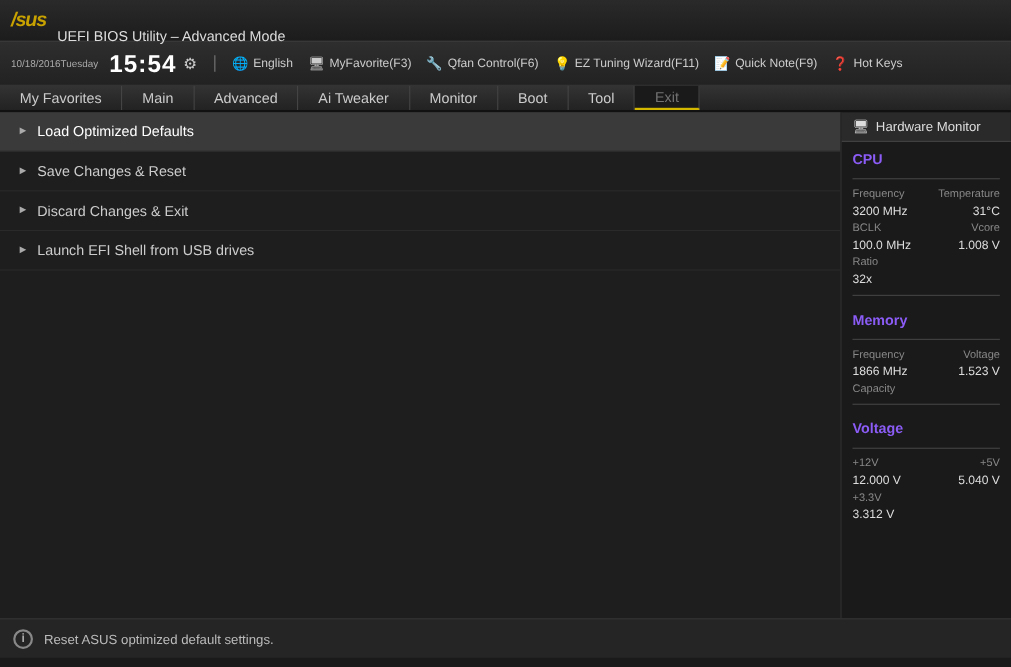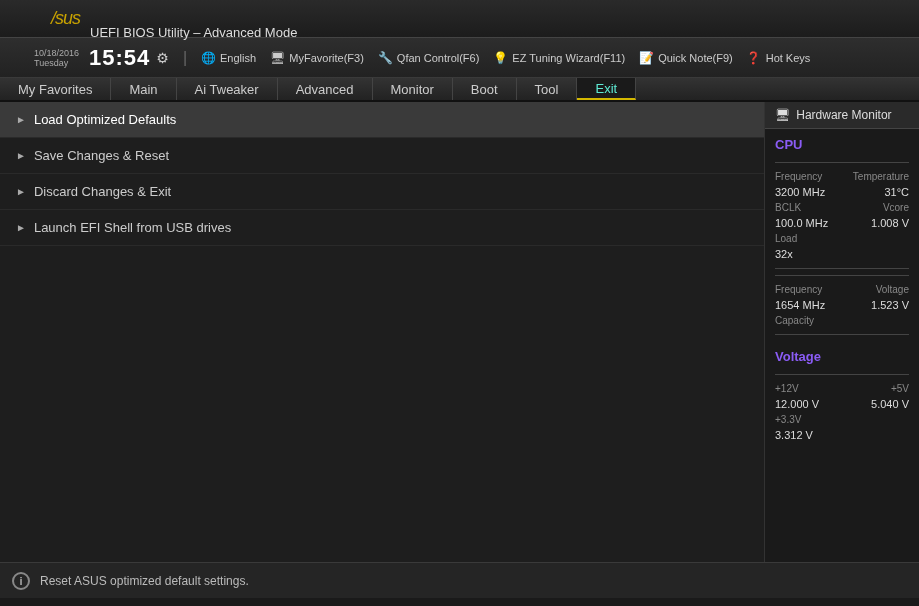--- a/index.html
+++ b/index.html
@@ -16,51 +16,49 @@
     .header {
       background: linear-gradient(180deg, #2a2a2a 0%, #1c1c1c 100%);
       border-bottom: 1px solid #444;
       display: flex;
       align-items: center;
       padding: 0 10px;
       height: 38px;
     }
     .asus-logo {
       color: #c8a200;
-      font-weight: normal;
+      font-weight: bold;
       font-size: 18px;
       font-style: italic;
       letter-spacing: -1px;
       margin-right: 10px;
-      margin-left: 41px;
     }
     .header-title {
       color: #ddd;
       font-size: 13px;
       flex: 1;
       margin-top: 28px;
     }
 
     
     .info-bar {
       background: linear-gradient(180deg, #2e2e2e 0%, #222 100%);
       display: flex;
       align-items: center;
       padding: 4px 10px;
       height: 40px;
       border-bottom: 1px solid #3a3a3a;
       gap: 14px;
     }
     .datetime {
       display: flex;
-      flex-direction: column;
+      flex-direction: row;
       font-size: 9px;
       color: #aaa;
       margin-right: 4px;
-      margin-left: 24px;
     }
     .clock {
       font-size: 22px;
       color: #fff;
       font-weight: bold;
       letter-spacing: 1px;
       text-align: right;
     }
     .clock-gear {
       font-size: 14px;
@@ -93,21 +91,21 @@
     .nav-item {
       display: flex;
       align-items: center;
       padding: 0 18px;
       font-size: 13px;
       color: #ccc;
       cursor: pointer;
       border-right: 1px solid #444;
     }
     .nav-item.active {
-      color: #5eead4;
+      color: #737373;
       background: #1a1a1a;
       border-bottom: 2px solid #d4b800;
     }
 
     
     .main-layout {
       display: flex;
       height: calc(606px - 38px - 40px - 32px - 36px);
     }
 
@@ -247,22 +245,22 @@
   </div>
   <div class="info-item">
     <span class="info-icon">❓</span>
     <span>Hot Keys</span>
   </div>
 </div>
 
 <div class="navbar">
   <div class="nav-item">My Favorites</div>
   <div class="nav-item">Main</div>
+  <div class="nav-item">Advanced</div>
   <div class="nav-item">Ai Tweaker</div>
-  <div class="nav-item">Advanced</div>
   <div class="nav-item">Monitor</div>
   <div class="nav-item">Boot</div>
   <div class="nav-item">Tool</div>
   <div class="nav-item active">Exit</div>
 </div>
 
 <div class="main-layout">
 
   <div class="content-area">
     <div class="menu-item">
@@ -301,35 +299,36 @@
     </div>
     <div class="hw-row">
       <span class="hw-label">BCLK</span>
       <span class="hw-label">Vcore</span>
     </div>
     <div class="hw-row">
       <span class="hw-value">100.0 MHz</span>
       <span class="hw-value">1.008 V</span>
     </div>
     <div class="hw-row">
-      <span class="hw-label">Load</span>
+      <span class="hw-label">Ratio</span>
     </div>
     <div class="hw-row">
       <span class="hw-value">32x</span>
     </div>
 
     <hr class="hw-divider">
 
+    <div class="hw-section-label">Memory</div>
     <hr class="hw-divider">
     <div class="hw-row">
       <span class="hw-label">Frequency</span>
       <span class="hw-label">Voltage</span>
     </div>
     <div class="hw-row">
-      <span class="hw-value">1654 MHz</span>
+      <span class="hw-value">1866 MHz</span>
       <span class="hw-value">1.523 V</span>
     </div>
     <div class="hw-row">
       <span class="hw-label">Capacity</span>
     </div>
 
     <hr class="hw-divider">
 
     <div class="hw-section-label">Voltage</div>
     <hr class="hw-divider">

